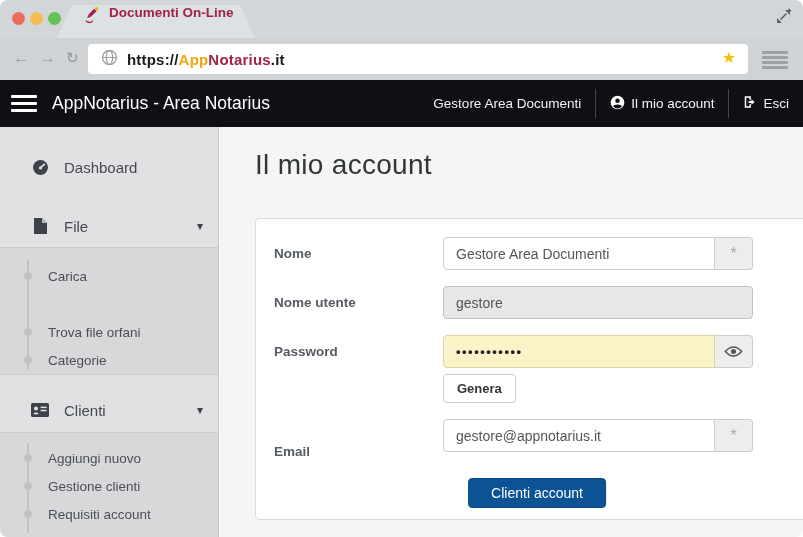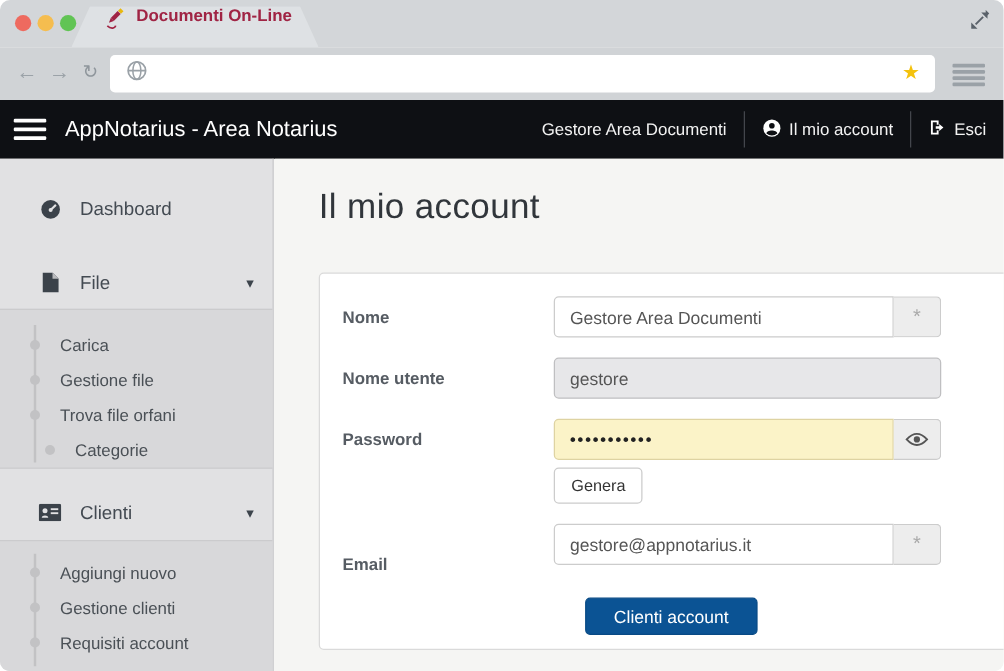--- a/index.html
+++ b/index.html
@@ -75,21 +75,21 @@
   .addon { position:absolute; right:0; top:0; width:38px; height:33px; background:#ededed;
            border:1px solid #ccc; border-left:none; border-radius:0 4px 4px 0;
            display:flex; align-items:center; justify-content:center;
            color:#a9a9a9; font-size:16px; }
   .fgroup.ro input { background:#e7e7e9; border-color:#bfbfc1; }
   .fgroup.pw input { background:#fbf3c8; border-color:#ded3a2; font-weight:bold;
                      letter-spacing:1.5px; color:#222; font-size:13px; }
   .addon.eye { cursor:pointer; }
   .btn-genera { position:absolute; left:187px; top:155px; height:29px; padding:0 13px;
                 background:#fff; border:1px solid #ccc; border-radius:4px; font-size:13px;
-                color:#333; cursor:pointer; font-family:"Liberation Sans", sans-serif; }
+                color:#333; cursor:pointer; font-family:"Liberation Sans", sans-serif;font-weight:bold; }
   .btn-submit { position:absolute; left:50%; transform:translateX(-50%); top:259px; height:30px;
                 padding:0 22px; background:#0b5394; border:1px solid #084a85; border-radius:4px;
                 color:#fff; font-size:14px; cursor:pointer; font-family:"Liberation Sans", sans-serif; }
 </style>
 </head>
 <body>
 
 <div class="window">
 
   <div class="titlebar">
@@ -127,20 +127,21 @@
     <span class="navbtn reload">↻</span>
 
     <div class="urlfield">
       <span>
         <svg width="17" height="17" viewBox="0 0 18 18">
           <circle cx="9" cy="9" r="7.4" fill="none" stroke="#9aa1a7" stroke-width="1.5"></circle>
           <ellipse cx="9" cy="9" rx="3.4" ry="7.4" fill="none" stroke="#9aa1a7" stroke-width="1.3"></ellipse>
           <path d="M1.6 9 H16.4" stroke="#9aa1a7" stroke-width="1.3"></path>
         </svg>
       </span>
+      <span class="urltext"><span>https://</span><span class="u-app">App</span><span class="u-not">Notarius</span><span>.it</span></span>
       <span class="star">★</span>
     </div>
 
     <div class="menu-lines">
       <div></div>
         <div></div>
         <div></div>
         <div></div>
     </div>
   </div>
@@ -202,29 +203,25 @@
       <span class="slabel">File</span>
       <span class="caret">▾</span>
     </div>
 
     <div class="submenu" style="top:120px; height:128px;">
       <div class="tl-line" style="top:12px; height:110px;"></div>
       <div class="sub-item" style="top:14px;">
         <span class="sub-dot"></span>
         <span>Carica</span>
       </div>
-      <div class="sub-item" style="top:42px;">
-        <span class="sub-dot"></span>
-        <span>Gestione file</span>
-      </div>
       <div class="sub-item" style="top:70px;">
         <span class="sub-dot"></span>
         <span>Trova file orfani</span>
       </div>
-      <div class="sub-item" style="top:98px;margin-left:12px;">
+      <div class="sub-item" style="top:98px;">
         <span class="sub-dot"></span>
         <span>Categorie</span>
       </div>
     </div>
 
     <div class="side-row" style="top:264px;">
       <span class="sicon">
         <svg width="18" height="14" viewBox="0 0 18 14">
           <rect width="18" height="14" rx="1.5" fill="#3b424a"></rect>
           <circle cx="5" cy="5.6" r="2" fill="#e1e1e3"></circle>

